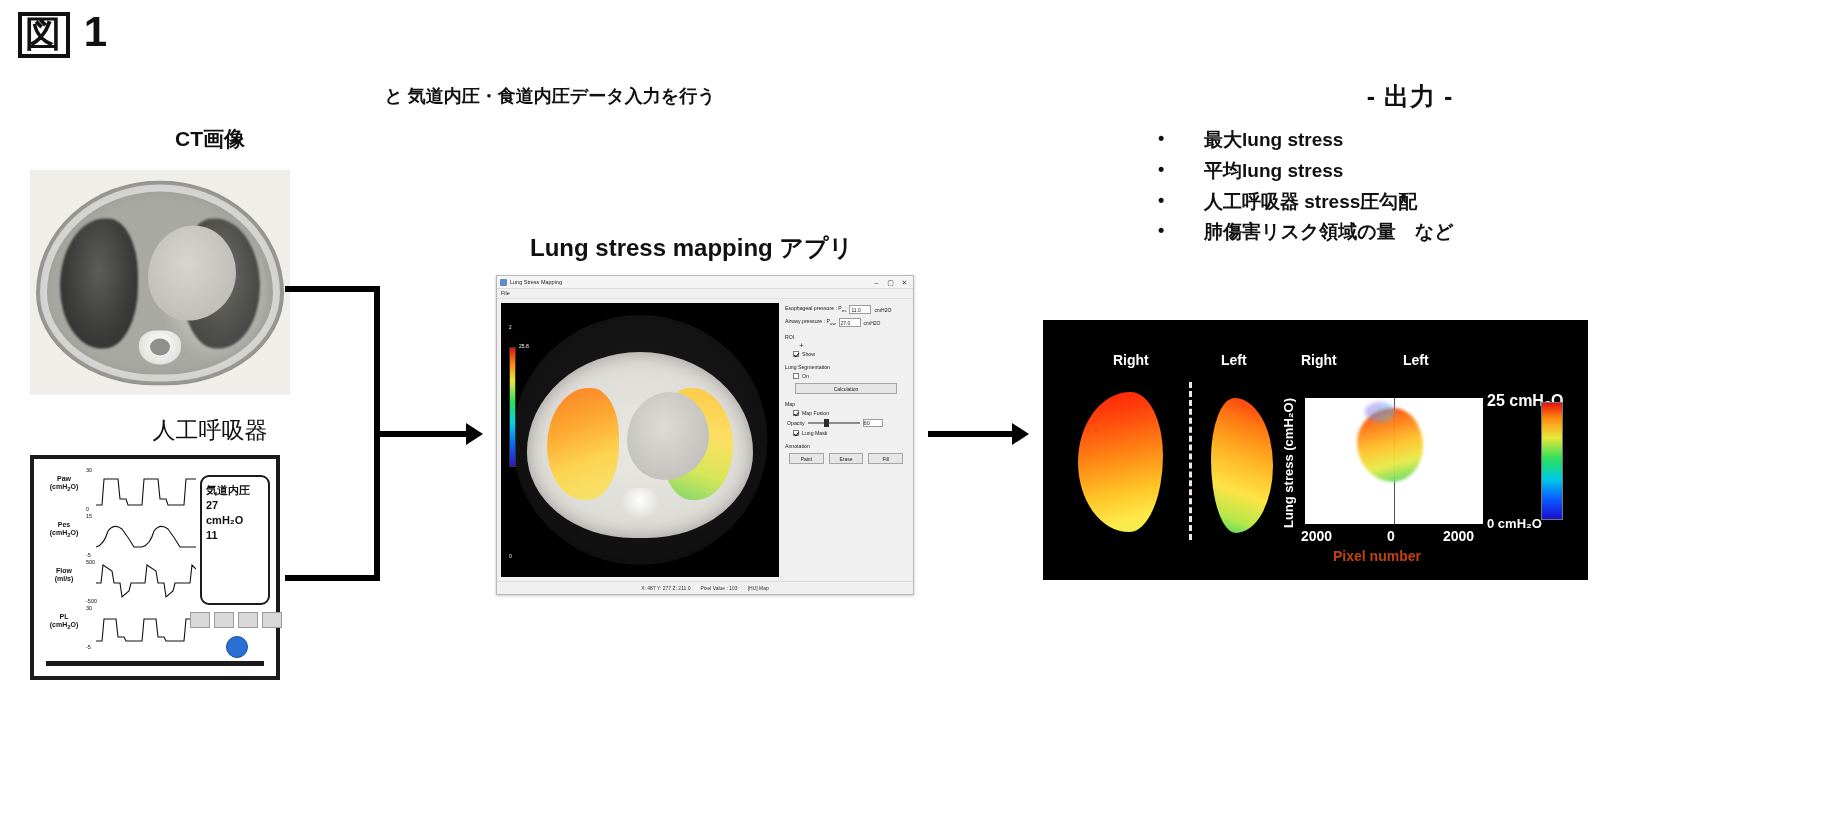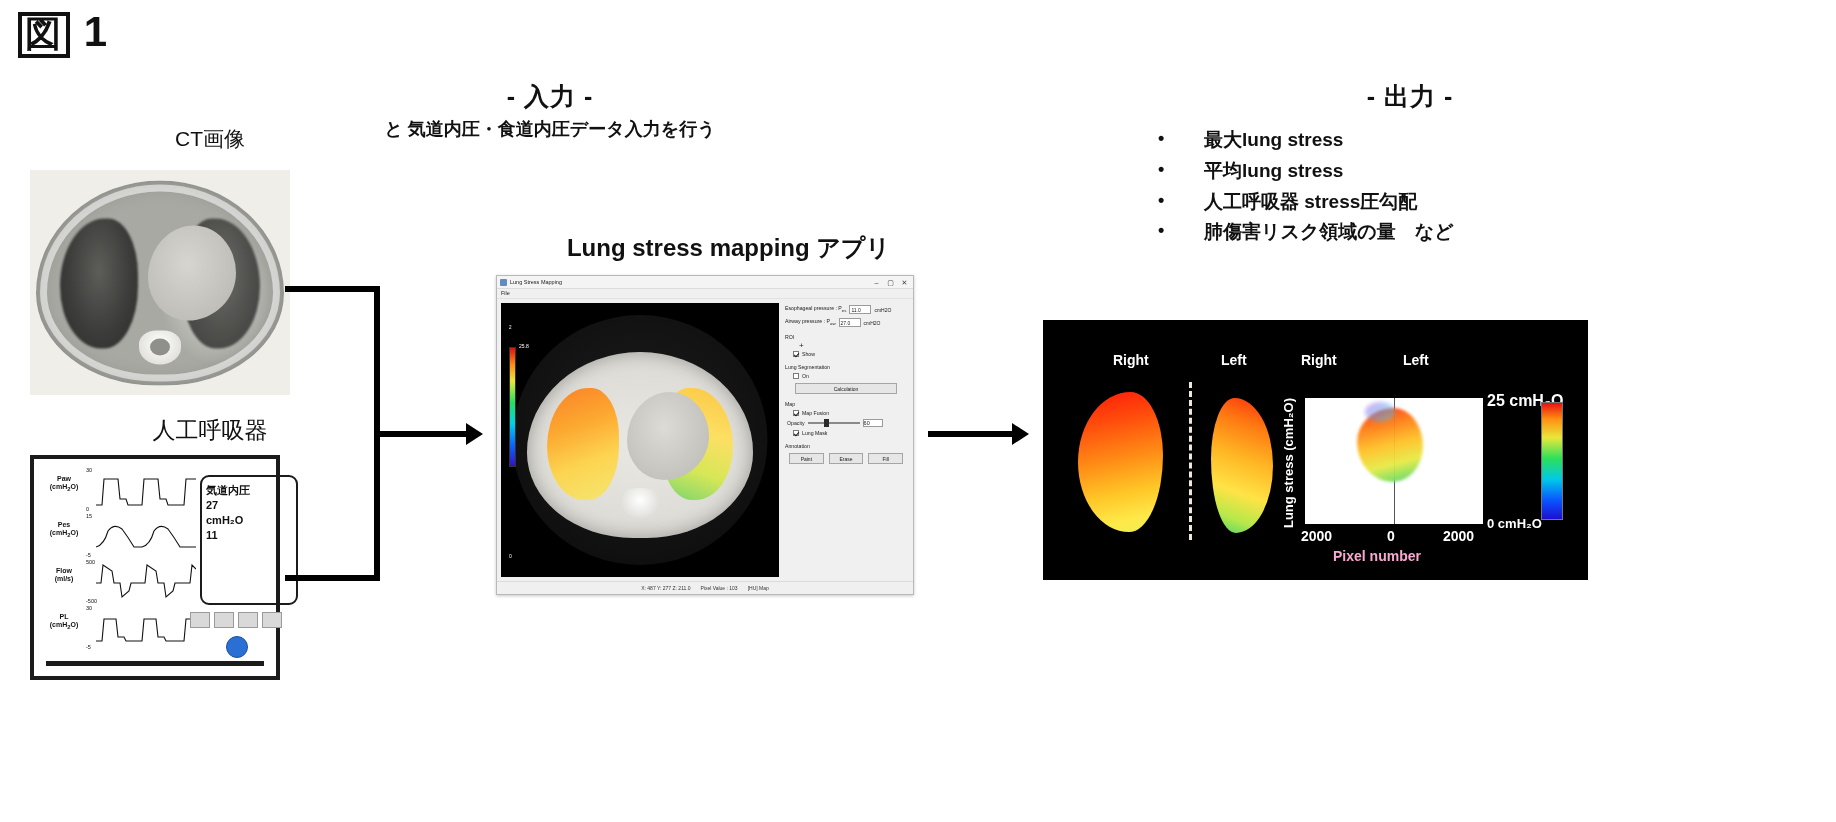--- a/index.html
+++ b/index.html
@@ -20,21 +20,21 @@
     font-size:42px; font-weight:700; letter-spacing:2px;text-align:center;
   }
   #fig-label .boxed {
     display:inline-block;
     border:4px solid #111;
     line-height:0.95;
     padding:1px 3px 3px 3px;
     font-size:36px;
   }
 
-  #ct-title { left:95px; top:125px; width:230px; text-align:center; font-size:21px; font-weight:400; }
+  #ct-title { left:95px; top:125px; width:230px; text-align:center; font-size:21px; font-weight:700; }
   #vent-title { left:85px; top:415px; width:250px; text-align:center; font-size:23px; font-weight:400; }
 
   
   #ct-image {
     left:30px; top:170px; width:260px; height:225px;
     background:#efeee9;
     overflow:hidden;
   }
   .ct-body {
     position:absolute; left:50%; top:50%;
@@ -87,21 +87,21 @@
     position:absolute; left:0; top:8px; width:40px;
     font-size:7px; line-height:1.15; text-align:center; font-weight:700;
   }
   .wave-row .ymax, .wave-row .ymin {
     position:absolute; left:42px; font-size:5.5px;
   }
   .wave-row .ymax { top:0; }
   .wave-row .ymin { bottom:0; }
   .wave-row svg { position:absolute; left:52px; top:2px; }
   #vent-box {
-    position:absolute; left:160px; top:10px; width:98px; height:130px;
+    position:absolute; left:160px; top:10px; width:70px; height:130px;
     border:2px solid #1b1b1b; border-radius:9px;
     padding:6px 4px; font-size:11px; font-weight:700; line-height:1.35;
     text-align:left;
   }
   .vent-buttons { position:absolute; left:150px; bottom:42px; display:flex; gap:4px; }
   .vent-buttons div { width:20px; height:16px; background:#d9d9d9; border:1px solid #9a9a9a; }
   #vent-knob {
     position:absolute; right:22px; bottom:12px; width:22px; height:22px;
     border-radius:50%; background:#2a6fd4; border:1px solid #1a4f9c;
   }
@@ -126,21 +126,21 @@
   #output-block ul { list-style:none; margin:12px 0 0 0; padding:0; }
   #output-block li {
     font-size:19px; font-weight:700; line-height:1.62;
     padding-left:74px; position:relative; white-space:nowrap;
   }
   #output-block li:before {
     content:"•"; position:absolute; left:28px; top:-1px; font-size:18px;
   }
 
   
-  #app-heading { left:530px; top:232px; width:360px; text-align:right; font-size:24px; font-weight:700; }
+  #app-heading { left:530px; top:232px; width:360px; text-align:left; font-size:24px; font-weight:700; }
 
   
   #app-window {
     left:496px; top:275px; width:418px; height:320px;
     background:#f0f0f0; border:1px solid #b9b9b9;
     font-size:5.5px; color:#1a1a1a;
     box-shadow:0 1px 3px rgba(0,0,0,.22);
   }
   #app-titlebar {
     height:13px; background:#f4f4f4; border-bottom:1px solid #dcdcdc;
@@ -277,21 +277,21 @@
   #plot-blob2 {
     position:absolute; left:60px; top:4px; width:30px; height:20px;
     border-radius:50%;
     background:linear-gradient(140deg,#b84adf,#5a9ef0,#49d8e8);
     filter:blur(2.2px); opacity:.5;
   }
   .xtick { position:absolute; color:#fff; font-size:14px; font-weight:700; }
   #xt-left  { left:258px; top:208px; }
   #xt-mid   { left:344px; top:208px; }
   #xt-right { left:400px; top:208px; }
-  #xlabel { position:absolute; left:290px; top:228px; color:#f9a8d4; font-size:14px; font-weight:700; }
+  #xlabel { position:absolute; left:290px; top:228px; color:#c2410c; font-size:14px; font-weight:700; }
 
   #cbar {
     position:absolute; left:498px; top:82px; width:22px; height:118px;
     background:linear-gradient(to top,#1a0fcf 0%,#0a55ff 16%,#00c8e8 34%,#2ae05a 52%,#e8e83a 70%,#ff9012 86%,#e81010 100%);
     border:1px solid #777;
   }
   #cbar-top { position:absolute; left:444px; top:72px; color:#fff; font-size:16px; font-weight:700; }
   #cbar-bot { position:absolute; left:444px; top:196px; color:#fff; font-size:13px; font-weight:700; }
 </style>
 </head>
@@ -374,21 +374,20 @@
 <div class="abs arrow-line" style="left:285px; top:286px; width:95px; height:6px;"></div>
 <div class="abs arrow-line" style="left:374px; top:286px; width:6px; height:295px;"></div>
 <div class="abs arrow-line" style="left:285px; top:575px; width:95px; height:6px;"></div>
 <div class="abs arrow-line" style="left:378px; top:431px; width:90px; height:6px;"></div>
 <div class="abs arrow-head" style="left:466px; top:423px;"></div>
 
 <div class="abs arrow-line" style="left:928px; top:431px; width:86px; height:6px;"></div>
 <div class="abs arrow-head" style="left:1012px; top:423px;"></div>
 
 <div class="abs" id="input-block">
-  <div class="sec-title">- 入力 -</div>
   <div class="sec-body">
     <div>と 気道内圧・食道内圧データ入力を行う</div>
   </div>
 </div>
 
 <div class="abs" id="output-block">
   <div class="sec-title">- 出力 -</div>
   <ul>
     <li>最大lung stress</li>
     <li>平均lung stress</li>

